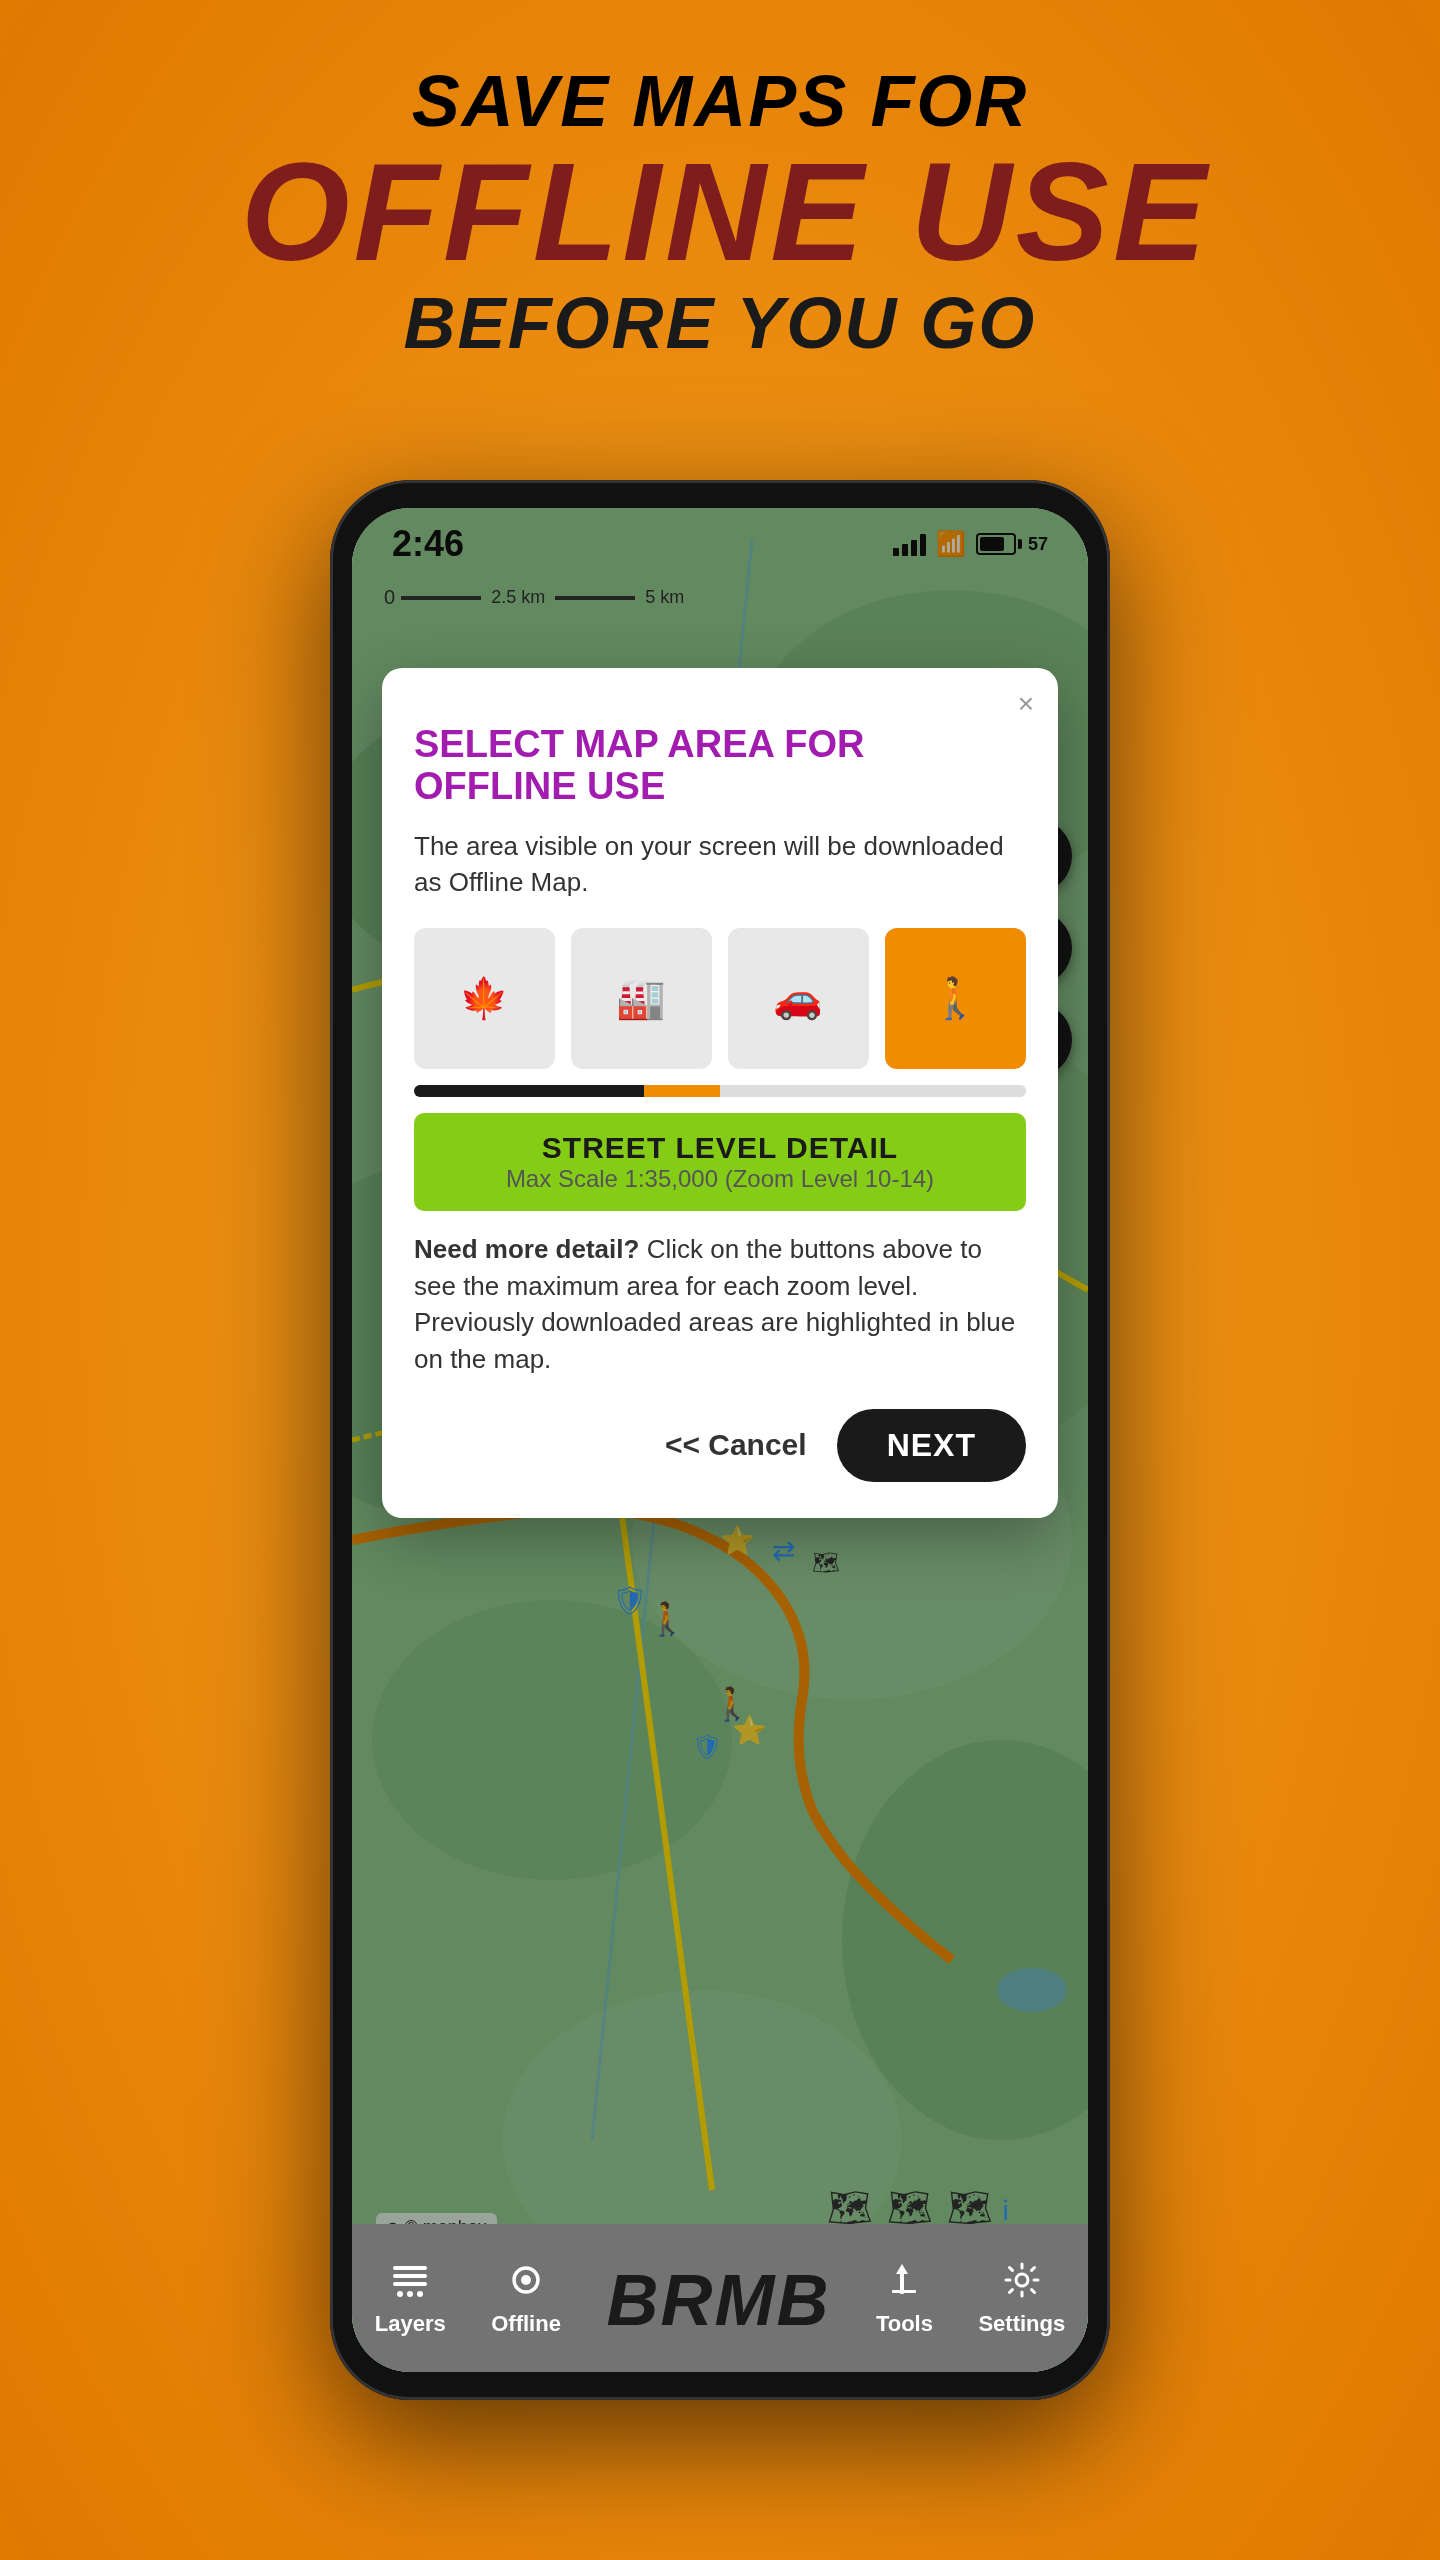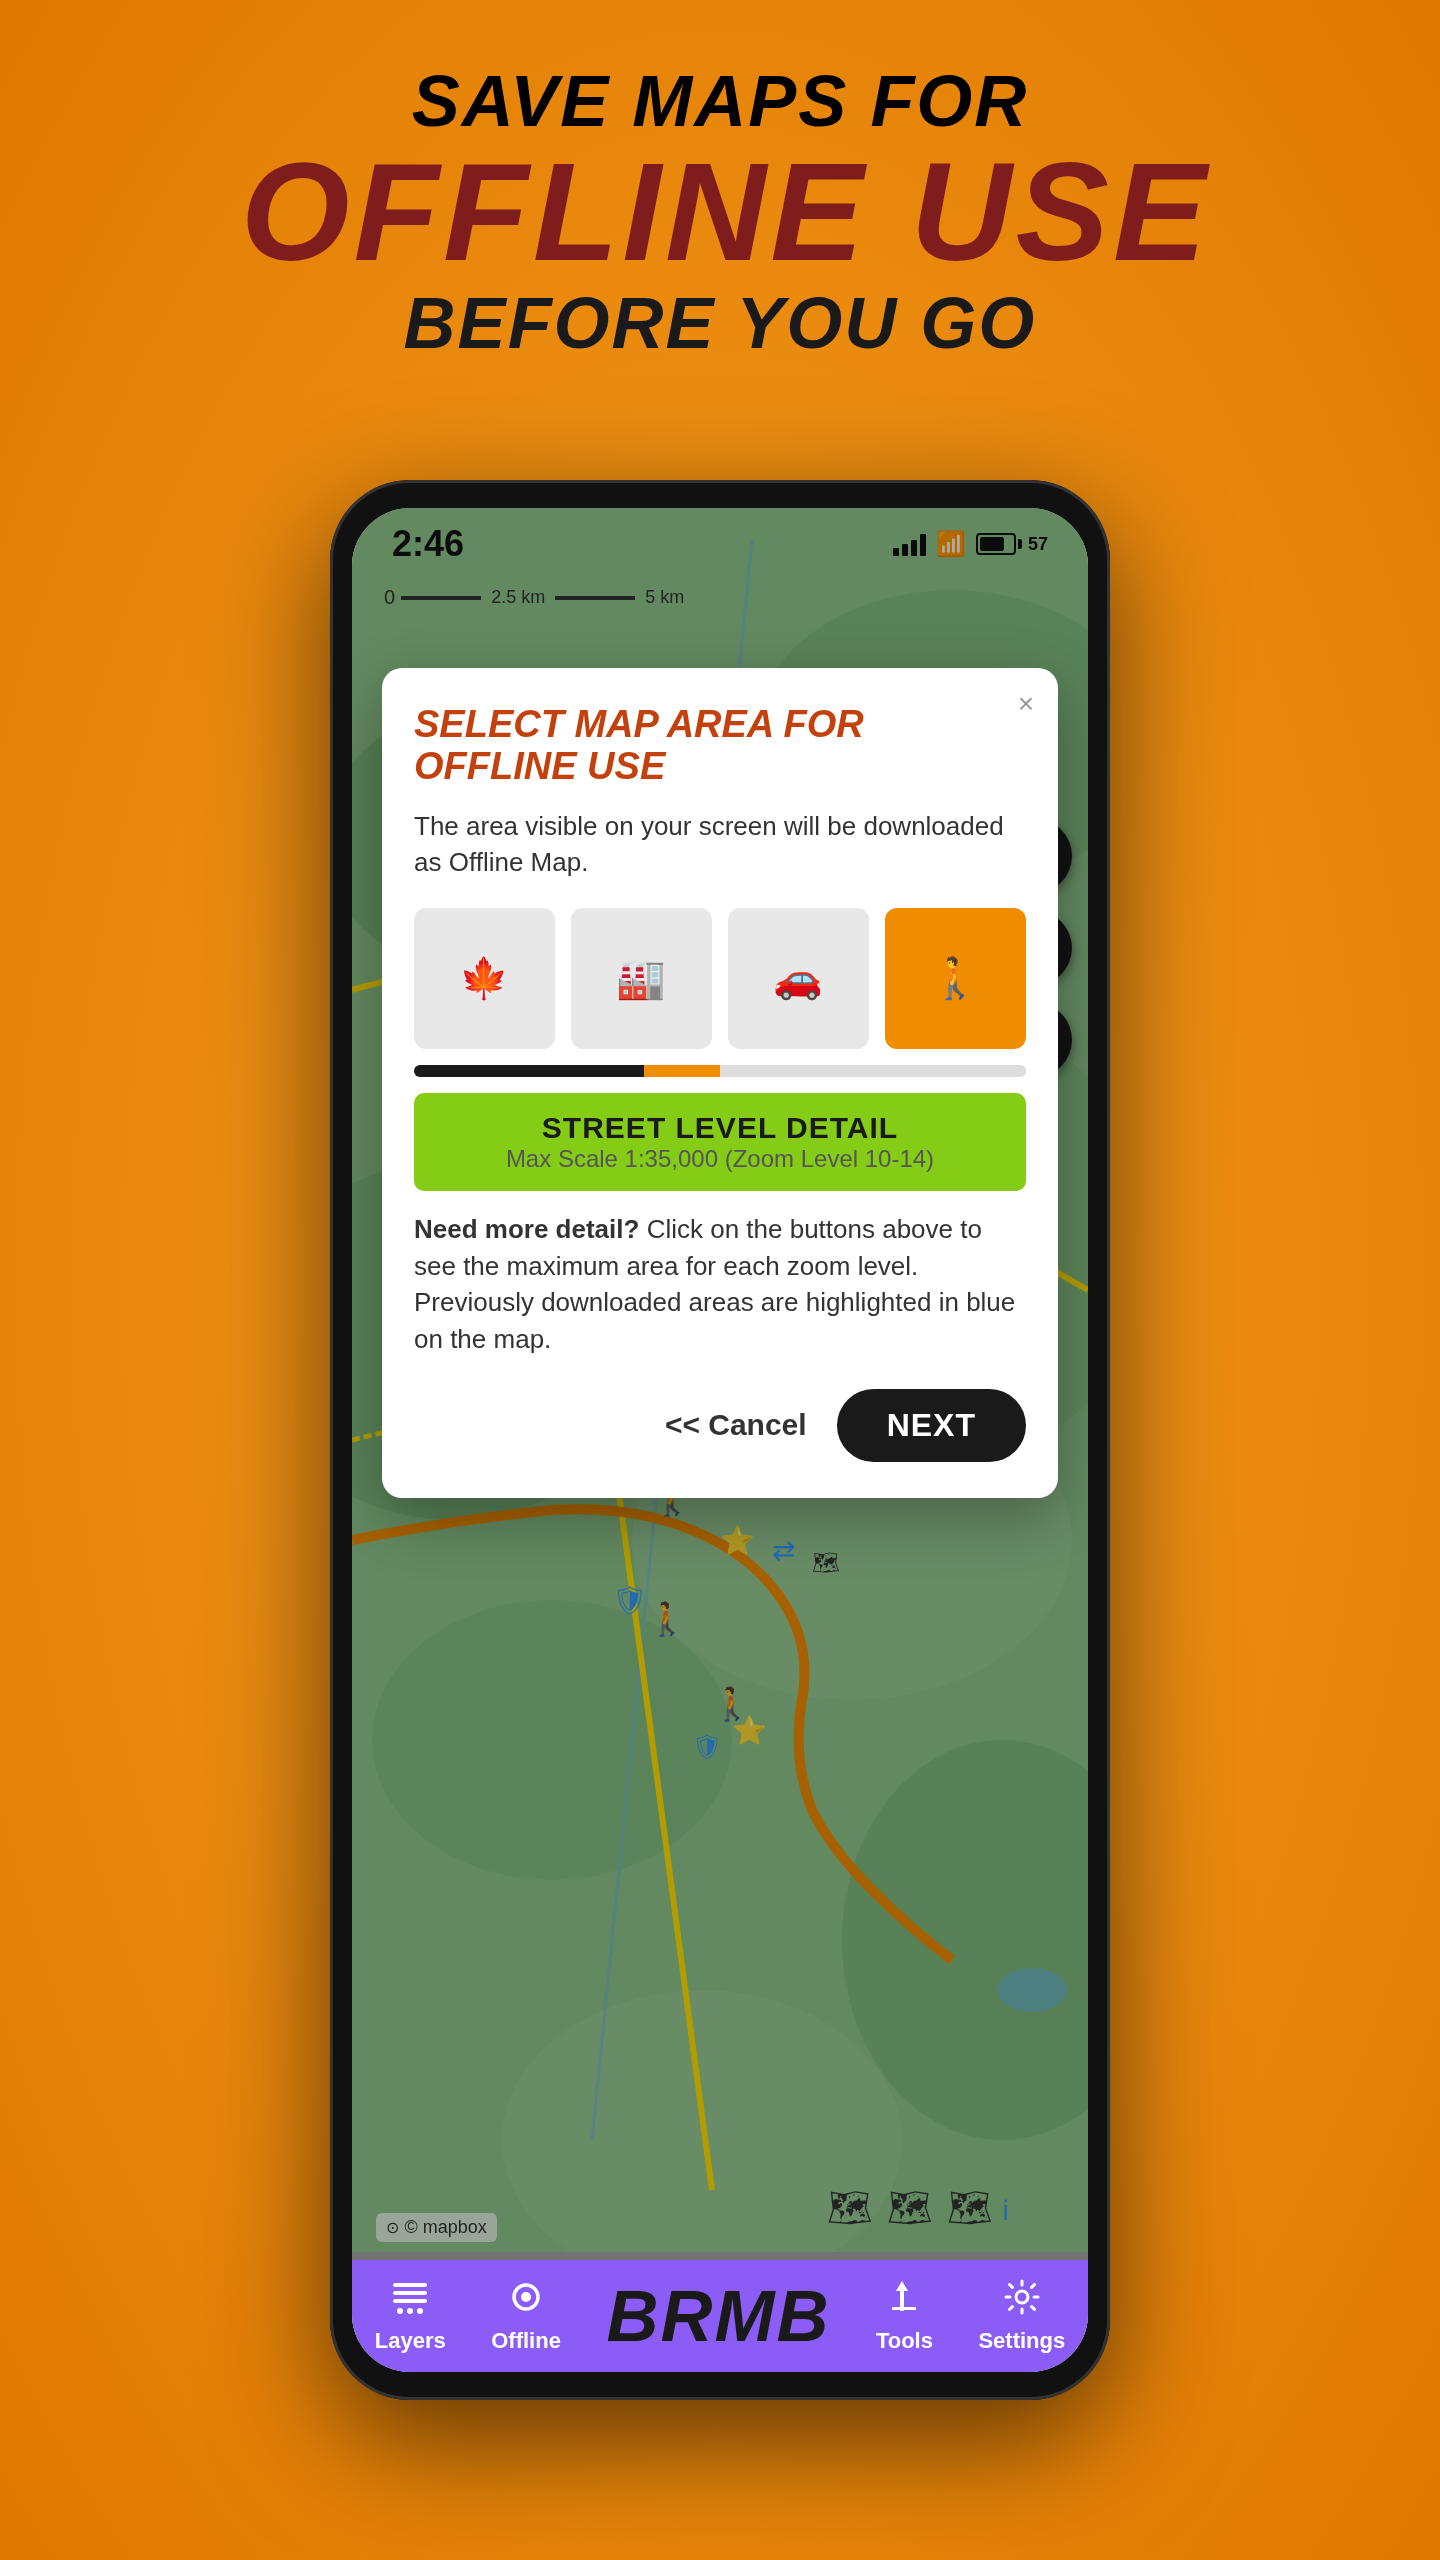--- a/index.html
+++ b/index.html
@@ -212,25 +212,25 @@
       position: absolute;
       top: 20px;
       right: 24px;
       font-size: 28px;
       color: #999;
       cursor: pointer;
     }
     .modal-title {
       font-size: 38px;
       font-weight: 900;
-      color: #c2410c;
+      color: #a21caf;
       text-transform: uppercase;
-      font-style: italic;
       line-height: 1.1;
       margin-bottom: 20px;
+      margin-top: 20px;
     }
     .modal-desc {
       font-size: 26px;
       color: #333;
       font-family: Arial, sans-serif;
       line-height: 1.4;
       margin-bottom: 28px;
     }
 
     
@@ -339,27 +339,27 @@
       border-radius: 50px;
       border: none;
       cursor: pointer;
       letter-spacing: 1px;
     }
 
     
     .bottom-nav {
       position: absolute;
       bottom: 0; left: 0; right: 0;
-      height: 120px;
-      background: #8b5cf6;
+      height: 148px;
+      background: #737373;
       display: flex;
       align-items: center;
       justify-content: space-around;
       z-index: 40;
-      border-top: 8px solid #737373;
+      border-top: 3px solid #737373;
     }
     .nav-item {
       display: flex;
       flex-direction: column;
       align-items: center;
       gap: 4px;
       cursor: pointer;
     }
     .nav-icon {
       font-size: 38px;

